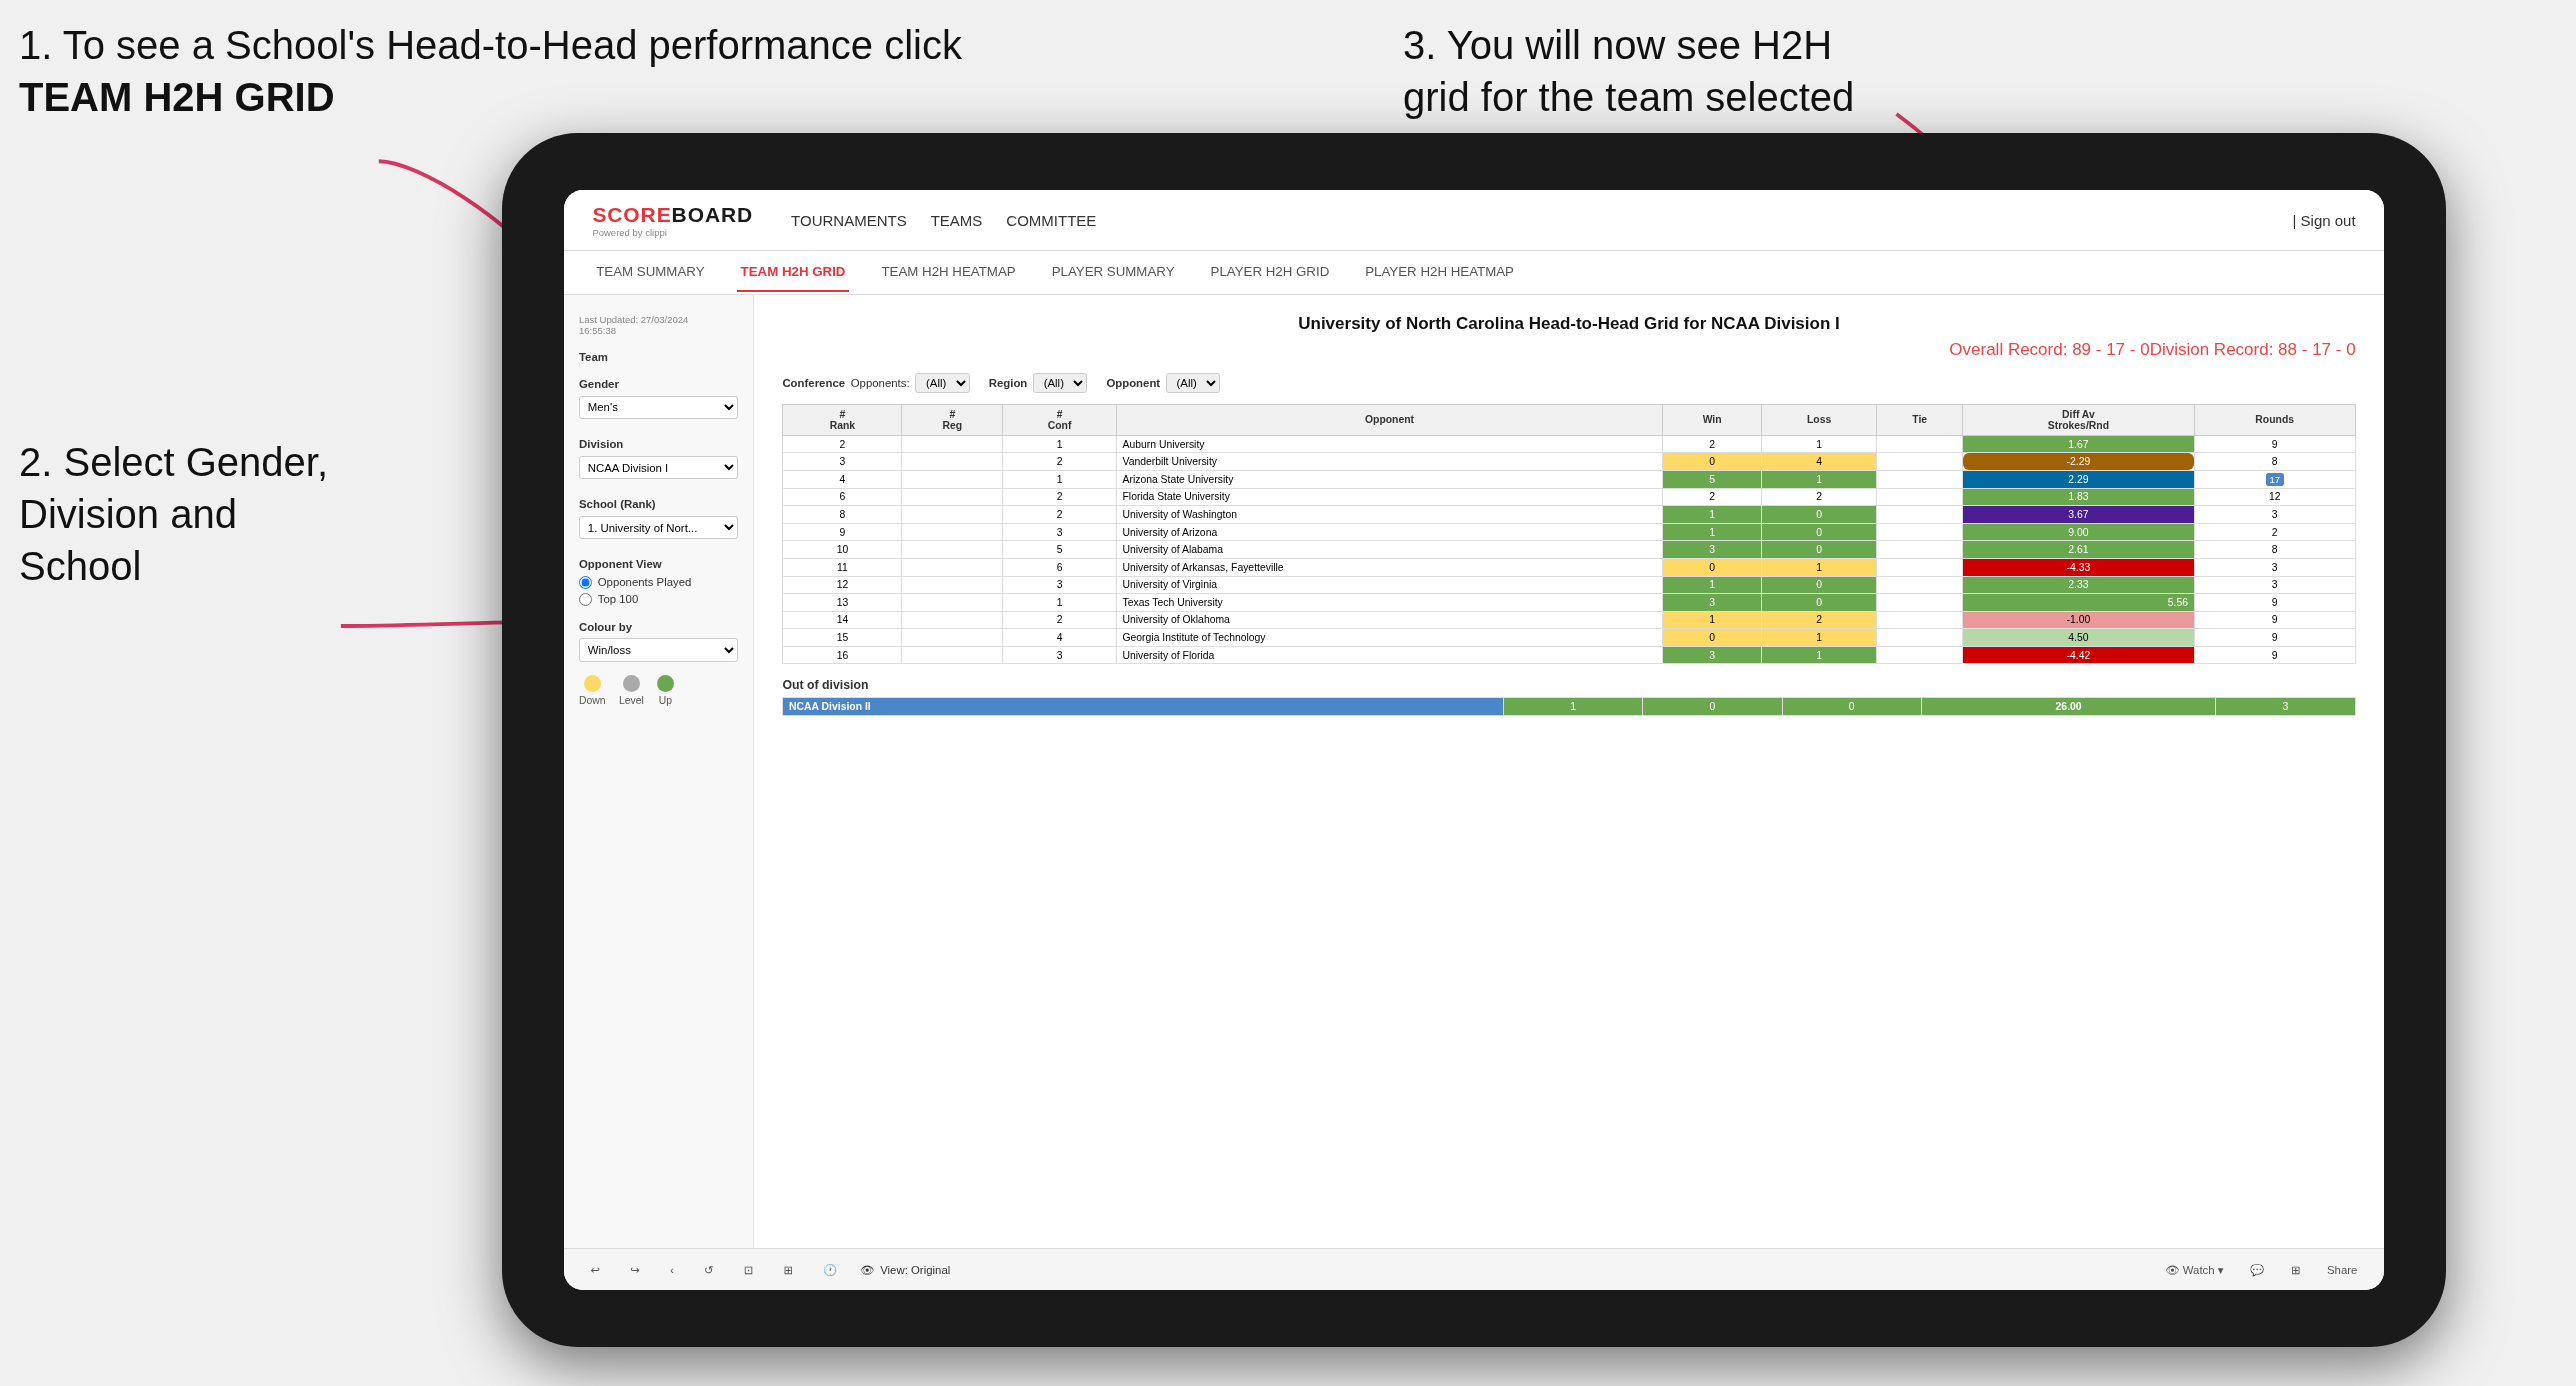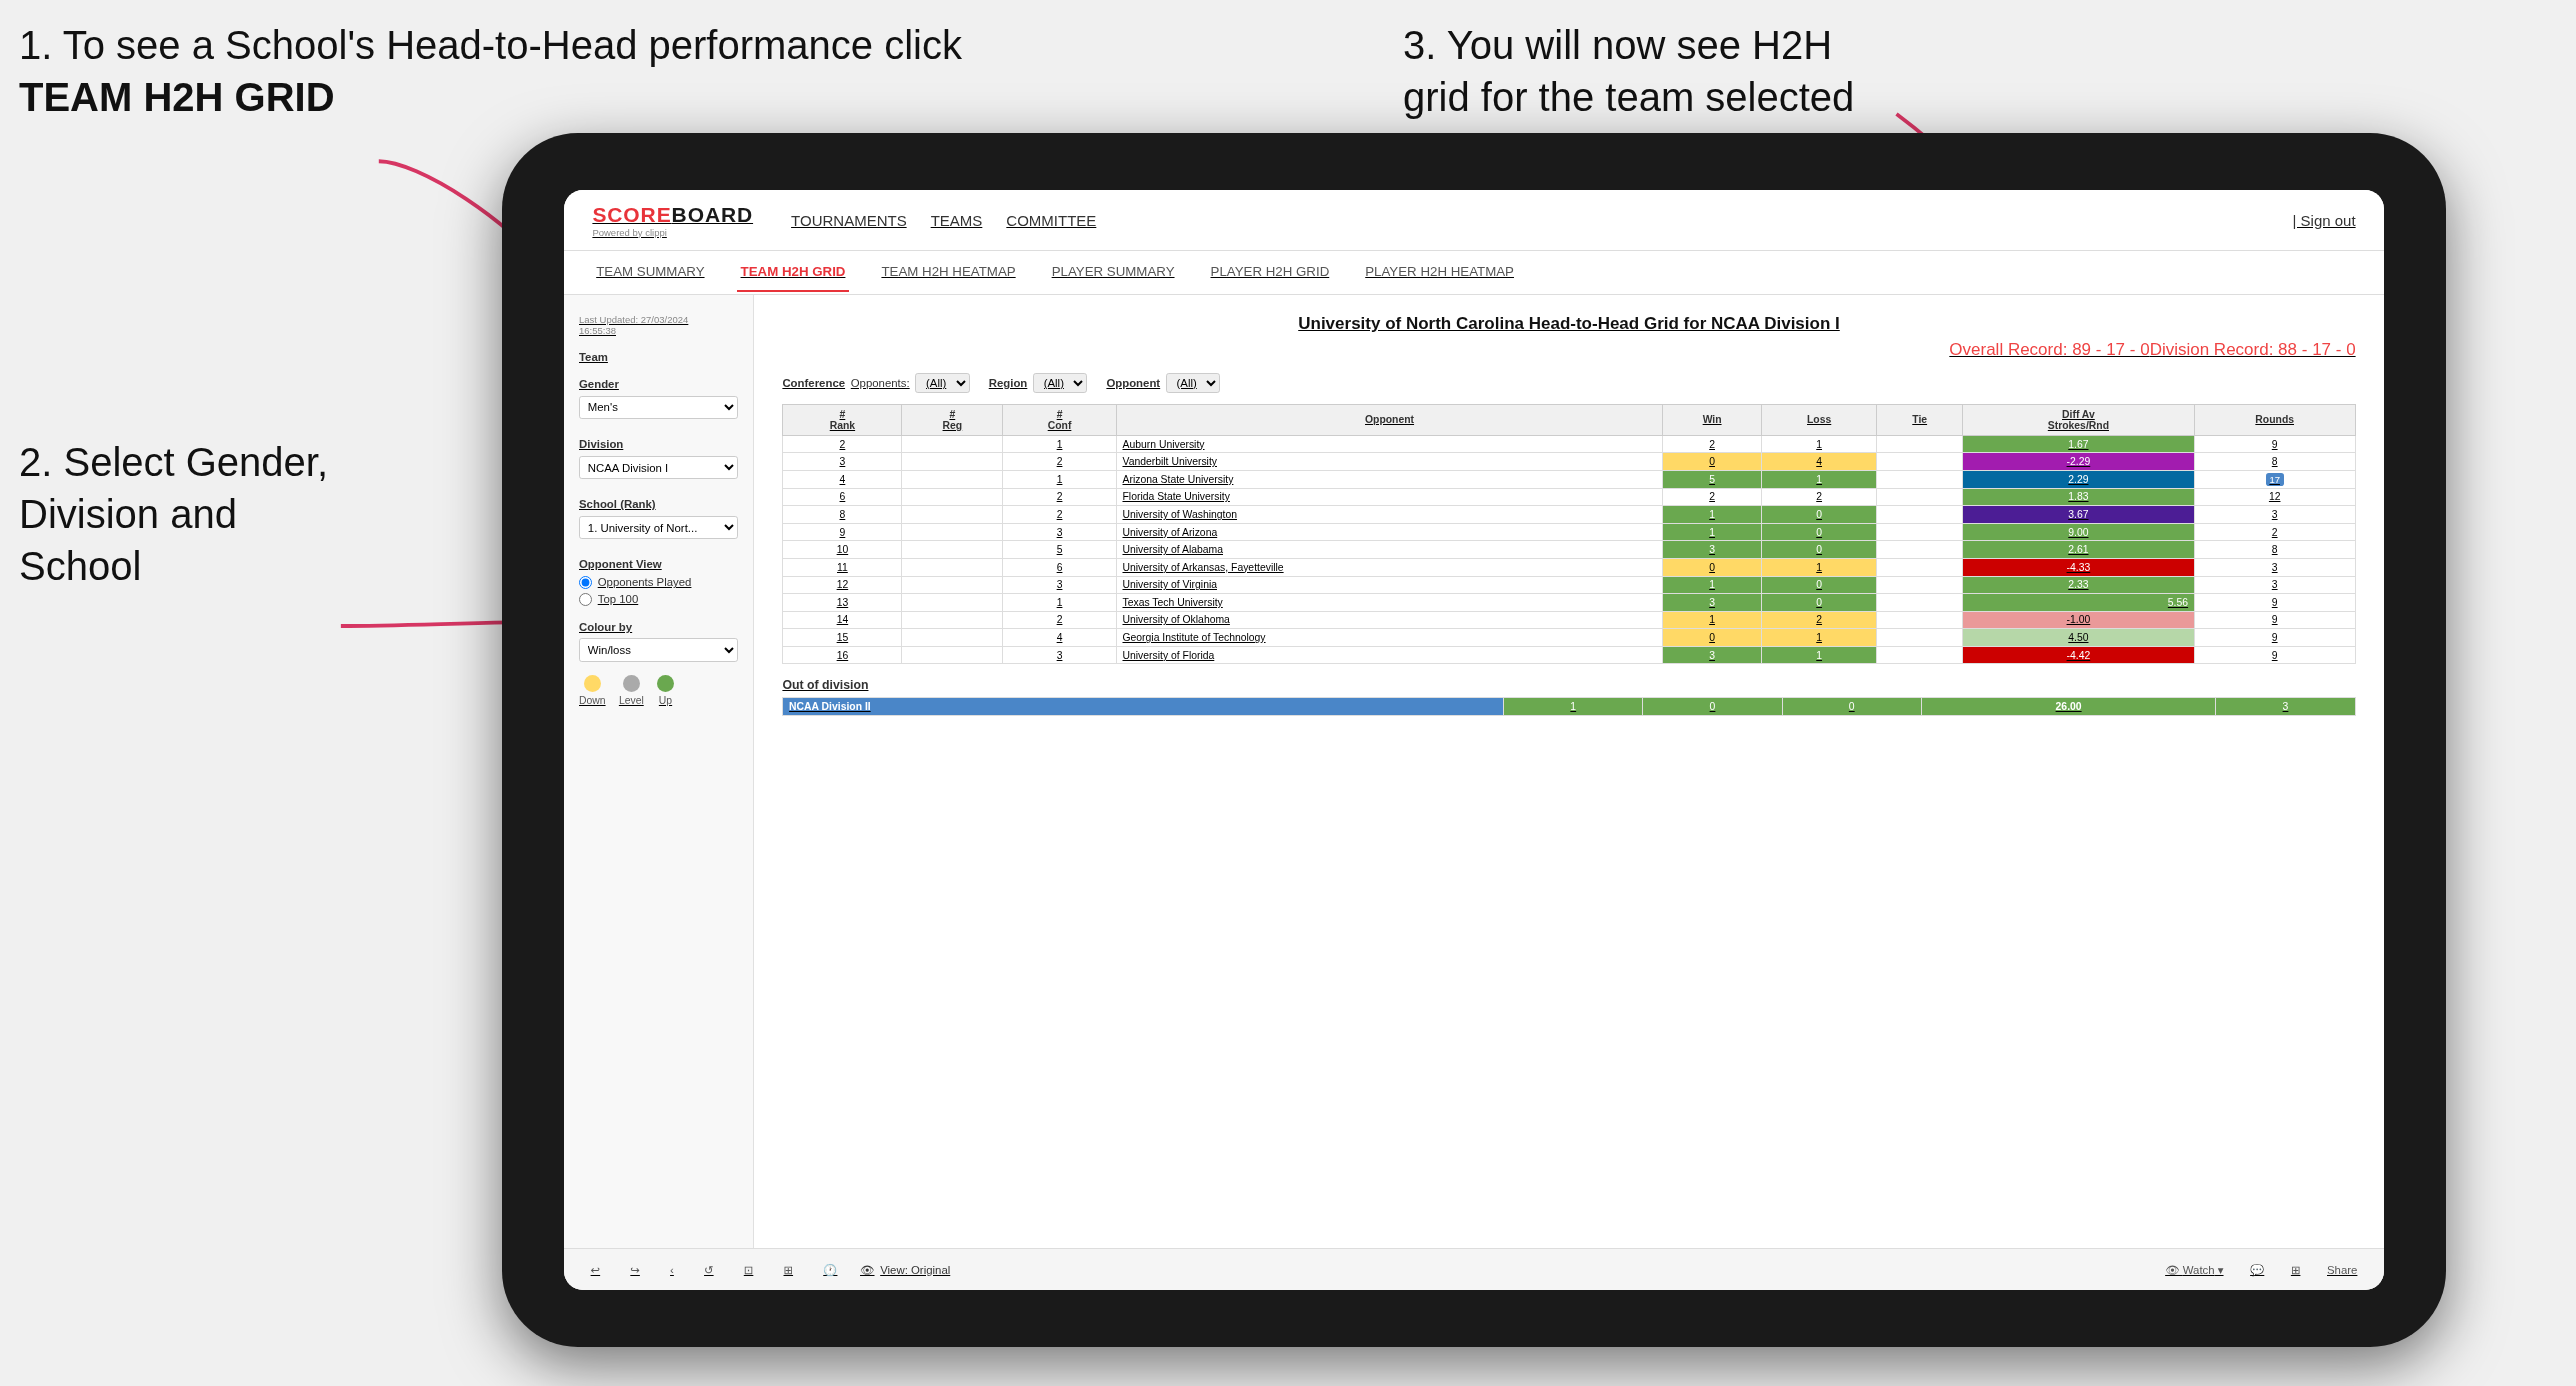--- a/index.html
+++ b/index.html
@@ -35,21 +35,20 @@
       left: 502px;
       top: 133px;
       width: 1944px;
       height: 1214px;
       background: #1a1a1a;
       border-radius: 76px;
       box-shadow: 0 19px 57px rgba(0,0,0,0.5);
       display: flex;
       align-items: center;
       justify-content: center;
-      text-decoration: underline;
     }
     .tablet-screen {
       width: 1820px;
       height: 1100px;
       background: #fff;
       border-radius: 19px;
       overflow: hidden;
       display: flex;
       flex-direction: column;
     }
@@ -484,21 +483,21 @@
     <td>9</td>
   </tr>
               <tr>
     <td>3</td>
     <td></td>
     <td>2</td>
     <td class="team-name">Vanderbilt University</td>
     <td style="background:#ffd966; color:#000;">0</td>
     <td style="background:#ffd966; color:#000;">4</td>
     <td></td>
-    <td style="background:#a21caf; color:#fff;">-2.29</td>
+    <td style="background:#a16207; color:#fff;border-radius:6px;">-2.29</td>
     <td>8</td>
   </tr>
               <tr>
     <td>4</td>
     <td></td>
     <td>1</td>
     <td class="team-name">Arizona State University</td>
     <td style="background:#6aa84f; color:#fff;">5</td>
     <td style="background:#6aa84f; color:#fff;">1</td>
     <td></td>

